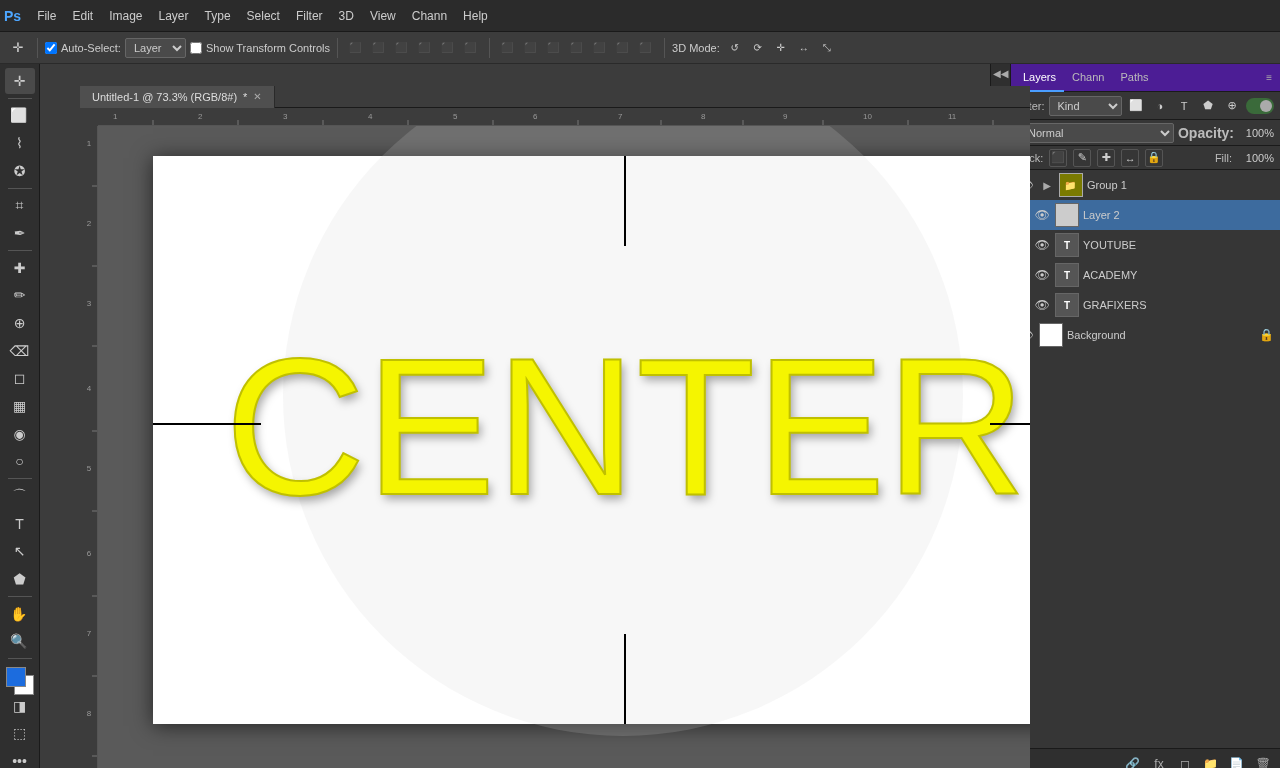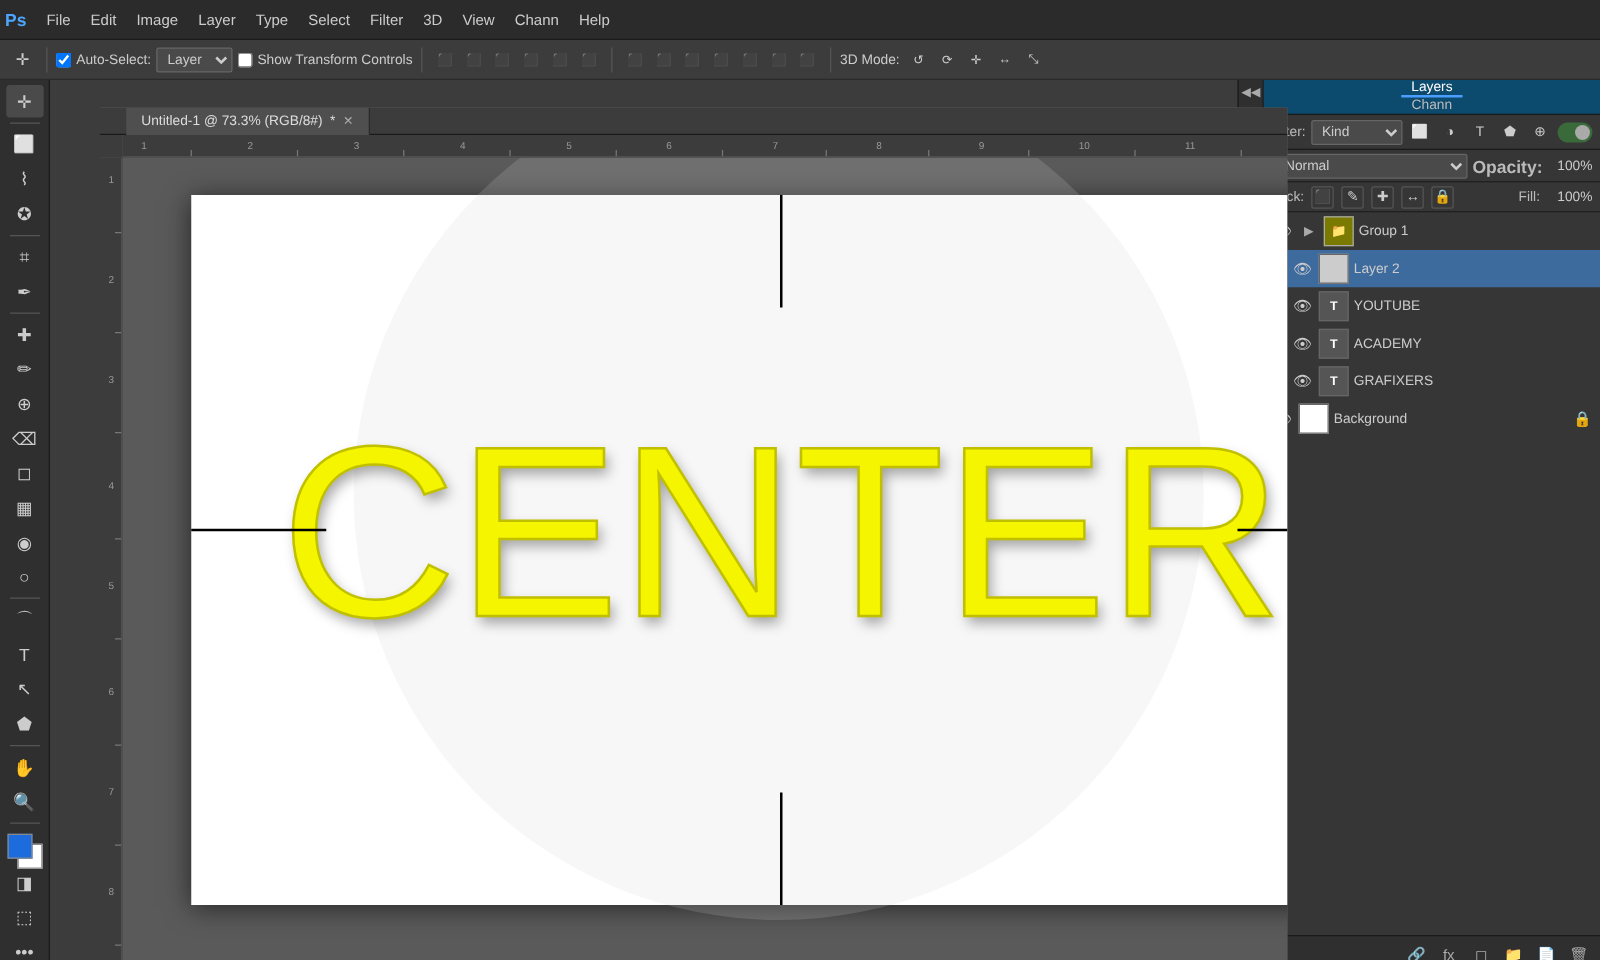--- a/index.html
+++ b/index.html
@@ -99,42 +99,40 @@
       height: 22px;
       padding: 0 12px;
       background: #4f4f4f;
       border-right: 1px solid #2a2a2a;
       display: flex;
       align-items: center;
       gap: 6px;
       font-size: 11px;
       color: #ddd;
       cursor: pointer;
-      margin-left: 21px;
     }
     .doc-tab .close { font-size: 10px; color: #aaa; cursor: pointer; }
 
     
     #right-panel {
       width: 270px;
       background: #2f2f2f;
       border-left: 1px solid #1a1a1a;
       display: flex;
       flex-direction: column;
     }
 
     
     #panel-tabs {
       display: flex;
-      background: #0c4a6e;
+      background: #4c1d95;
       border-bottom: 1px solid #1a1a1a;
       height: 28px;
       align-items: center;
       padding: 0 4px;
-      flex-direction: column;
     }
     .panel-tab {
       padding: 0 8px;
       height: 28px;
       display: flex; align-items: center;
       font-size: 11px;
       color: #bbb;
       cursor: pointer;
       border-bottom: 2px solid transparent;
     }

